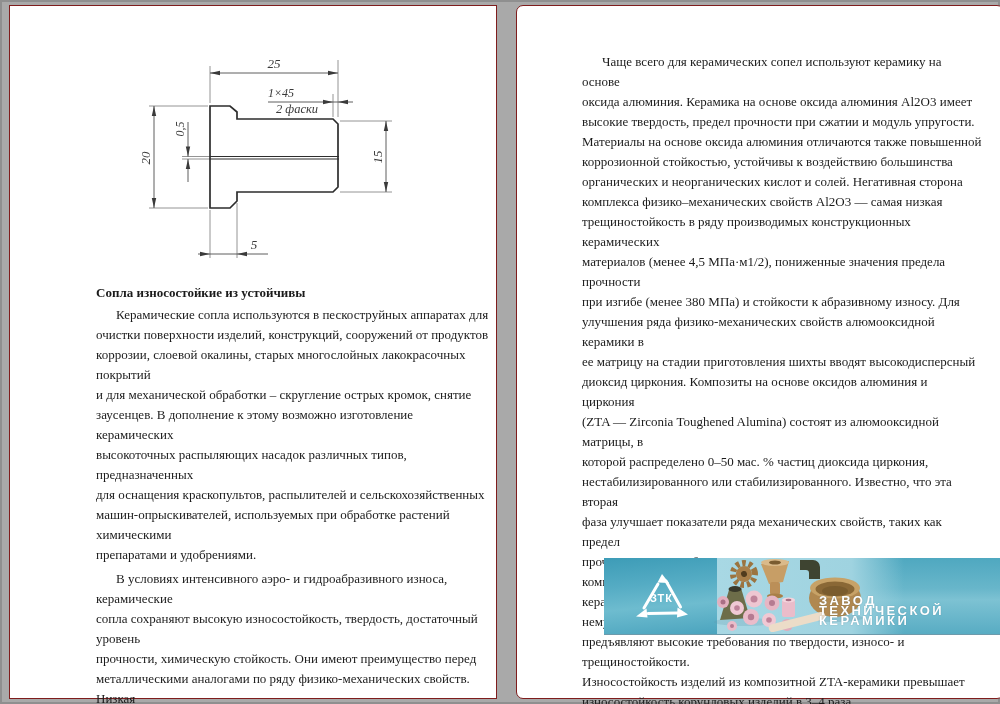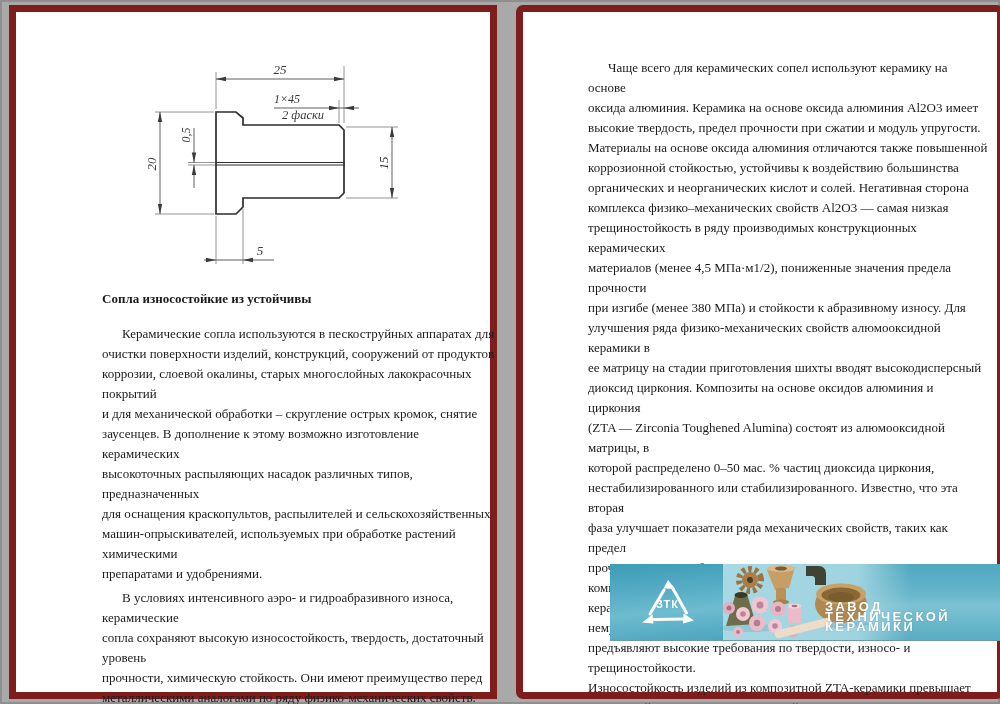--- a/index.html
+++ b/index.html
@@ -4,34 +4,34 @@
 <style>
   html,body{margin:0;padding:0;}
   body{
     width:1000px;height:704px;position:relative;overflow:hidden;
     background:#a9a9a9;
     box-shadow:inset 0 0 0 2px #8f8f8f;
     font-family:"Liberation Serif", serif;
   }
   .page{
     position:absolute;top:5px;width:488px;height:694px;
-    background:#ffffff;border:7px solid #7f1d1d;box-sizing:border-box;
+    background:#ffffff;border:1px solid #7f1d1d;box-sizing:border-box;
   }
   .page-1{left:9px;}
   .page-2{left:516px;border-radius:7px;}
 
   
   .textcol{position:absolute;color:#1b1b1b;font-size:13px;line-height:20px;}
   .p1col{left:86px;top:277px;width:395px;}
   .p2col{left:65px;top:46px;width:400px;}
   .doc-heading{font-weight:bold;margin:0;}
   .doc-sub{font-style:italic;text-decoration:underline;margin:2px 0 0 0;}
   .body-par{margin:0;white-space:pre-line;}
   .indent{text-indent:20px;}
-  .m3{margin-top:15px;} .m4{margin-top:4px;}
+  .m3{margin-top:2px;} .m4{margin-top:4px;}
 
   
   .drawing-svg{position:absolute;left:0;top:0;pointer-events:none;}
   .thin{stroke:#787878;stroke-width:0.8;fill:none;}
   .dim{stroke:#4d4d4d;stroke-width:0.9;fill:none;}
   .outline{stroke:#2d2d2d;stroke-width:1.7;fill:#ffffff;stroke-linejoin:miter;}
   .bore{stroke:#2d2d2d;stroke-width:1.15;fill:none;}
   .arr{fill:#3a3a3a;stroke:none;}
   .dimtext{fill:#3a3a3a;font-style:italic;font-family:"Liberation Serif",serif;}
 

